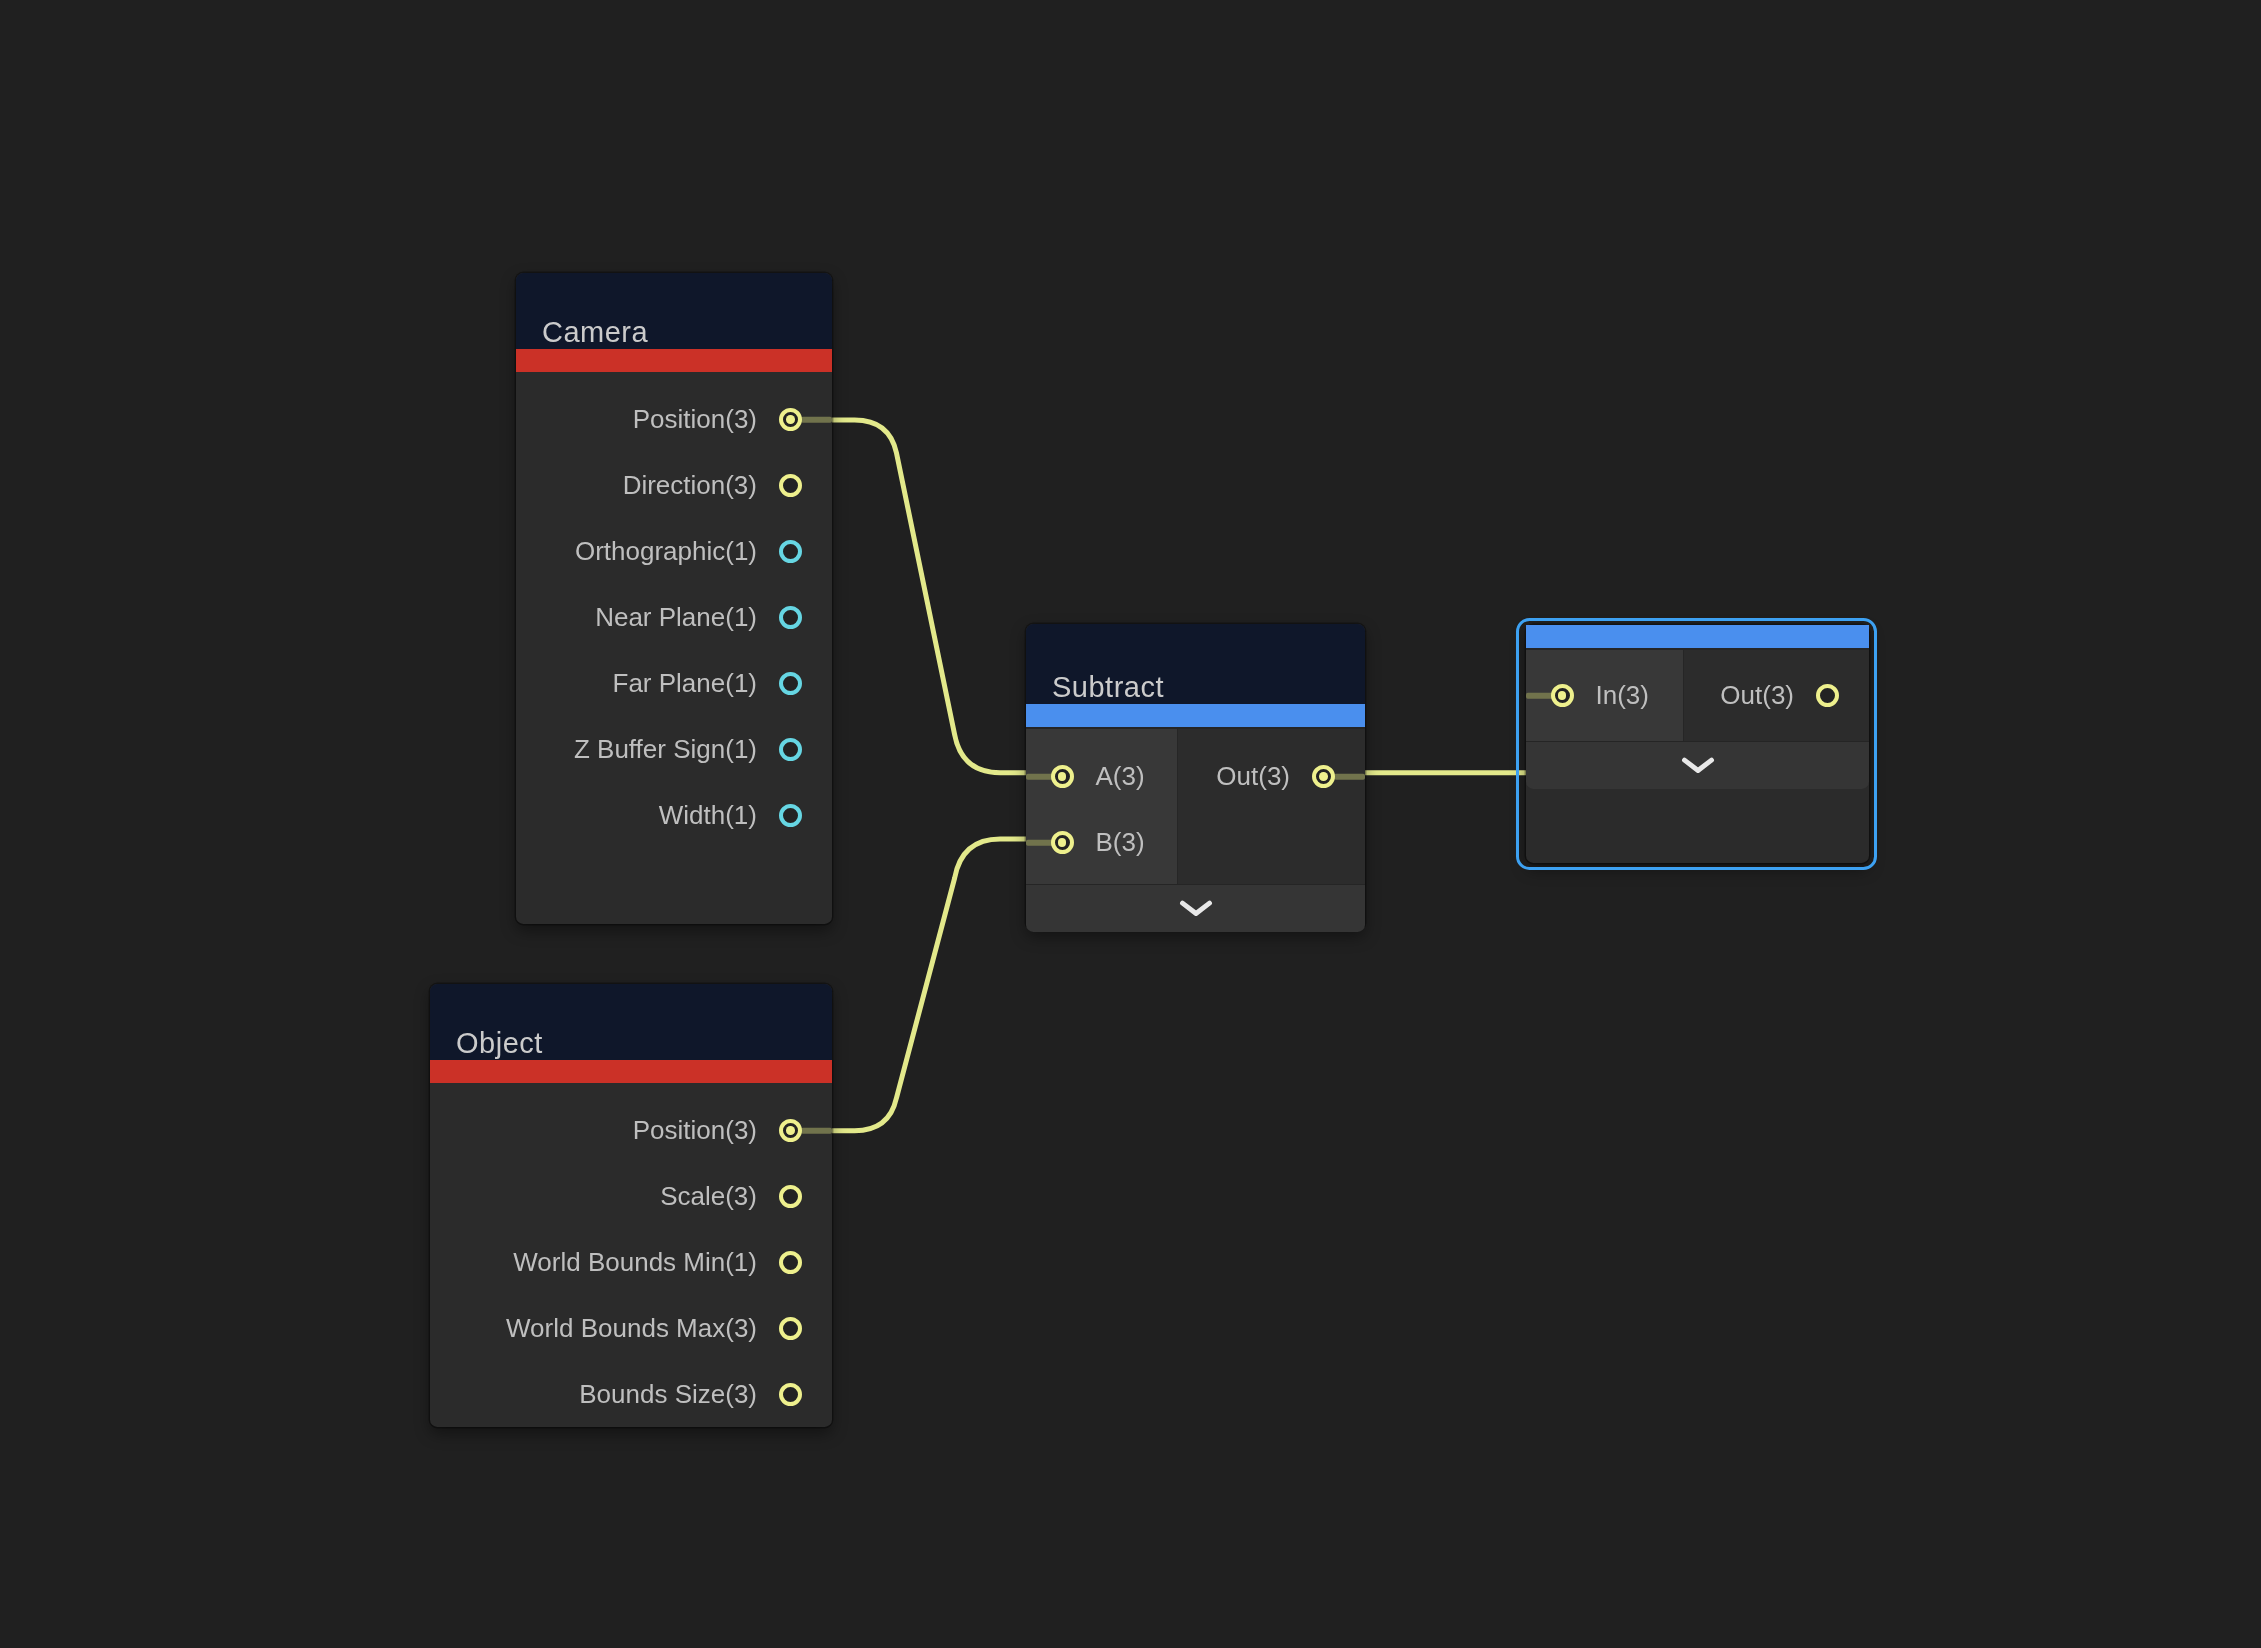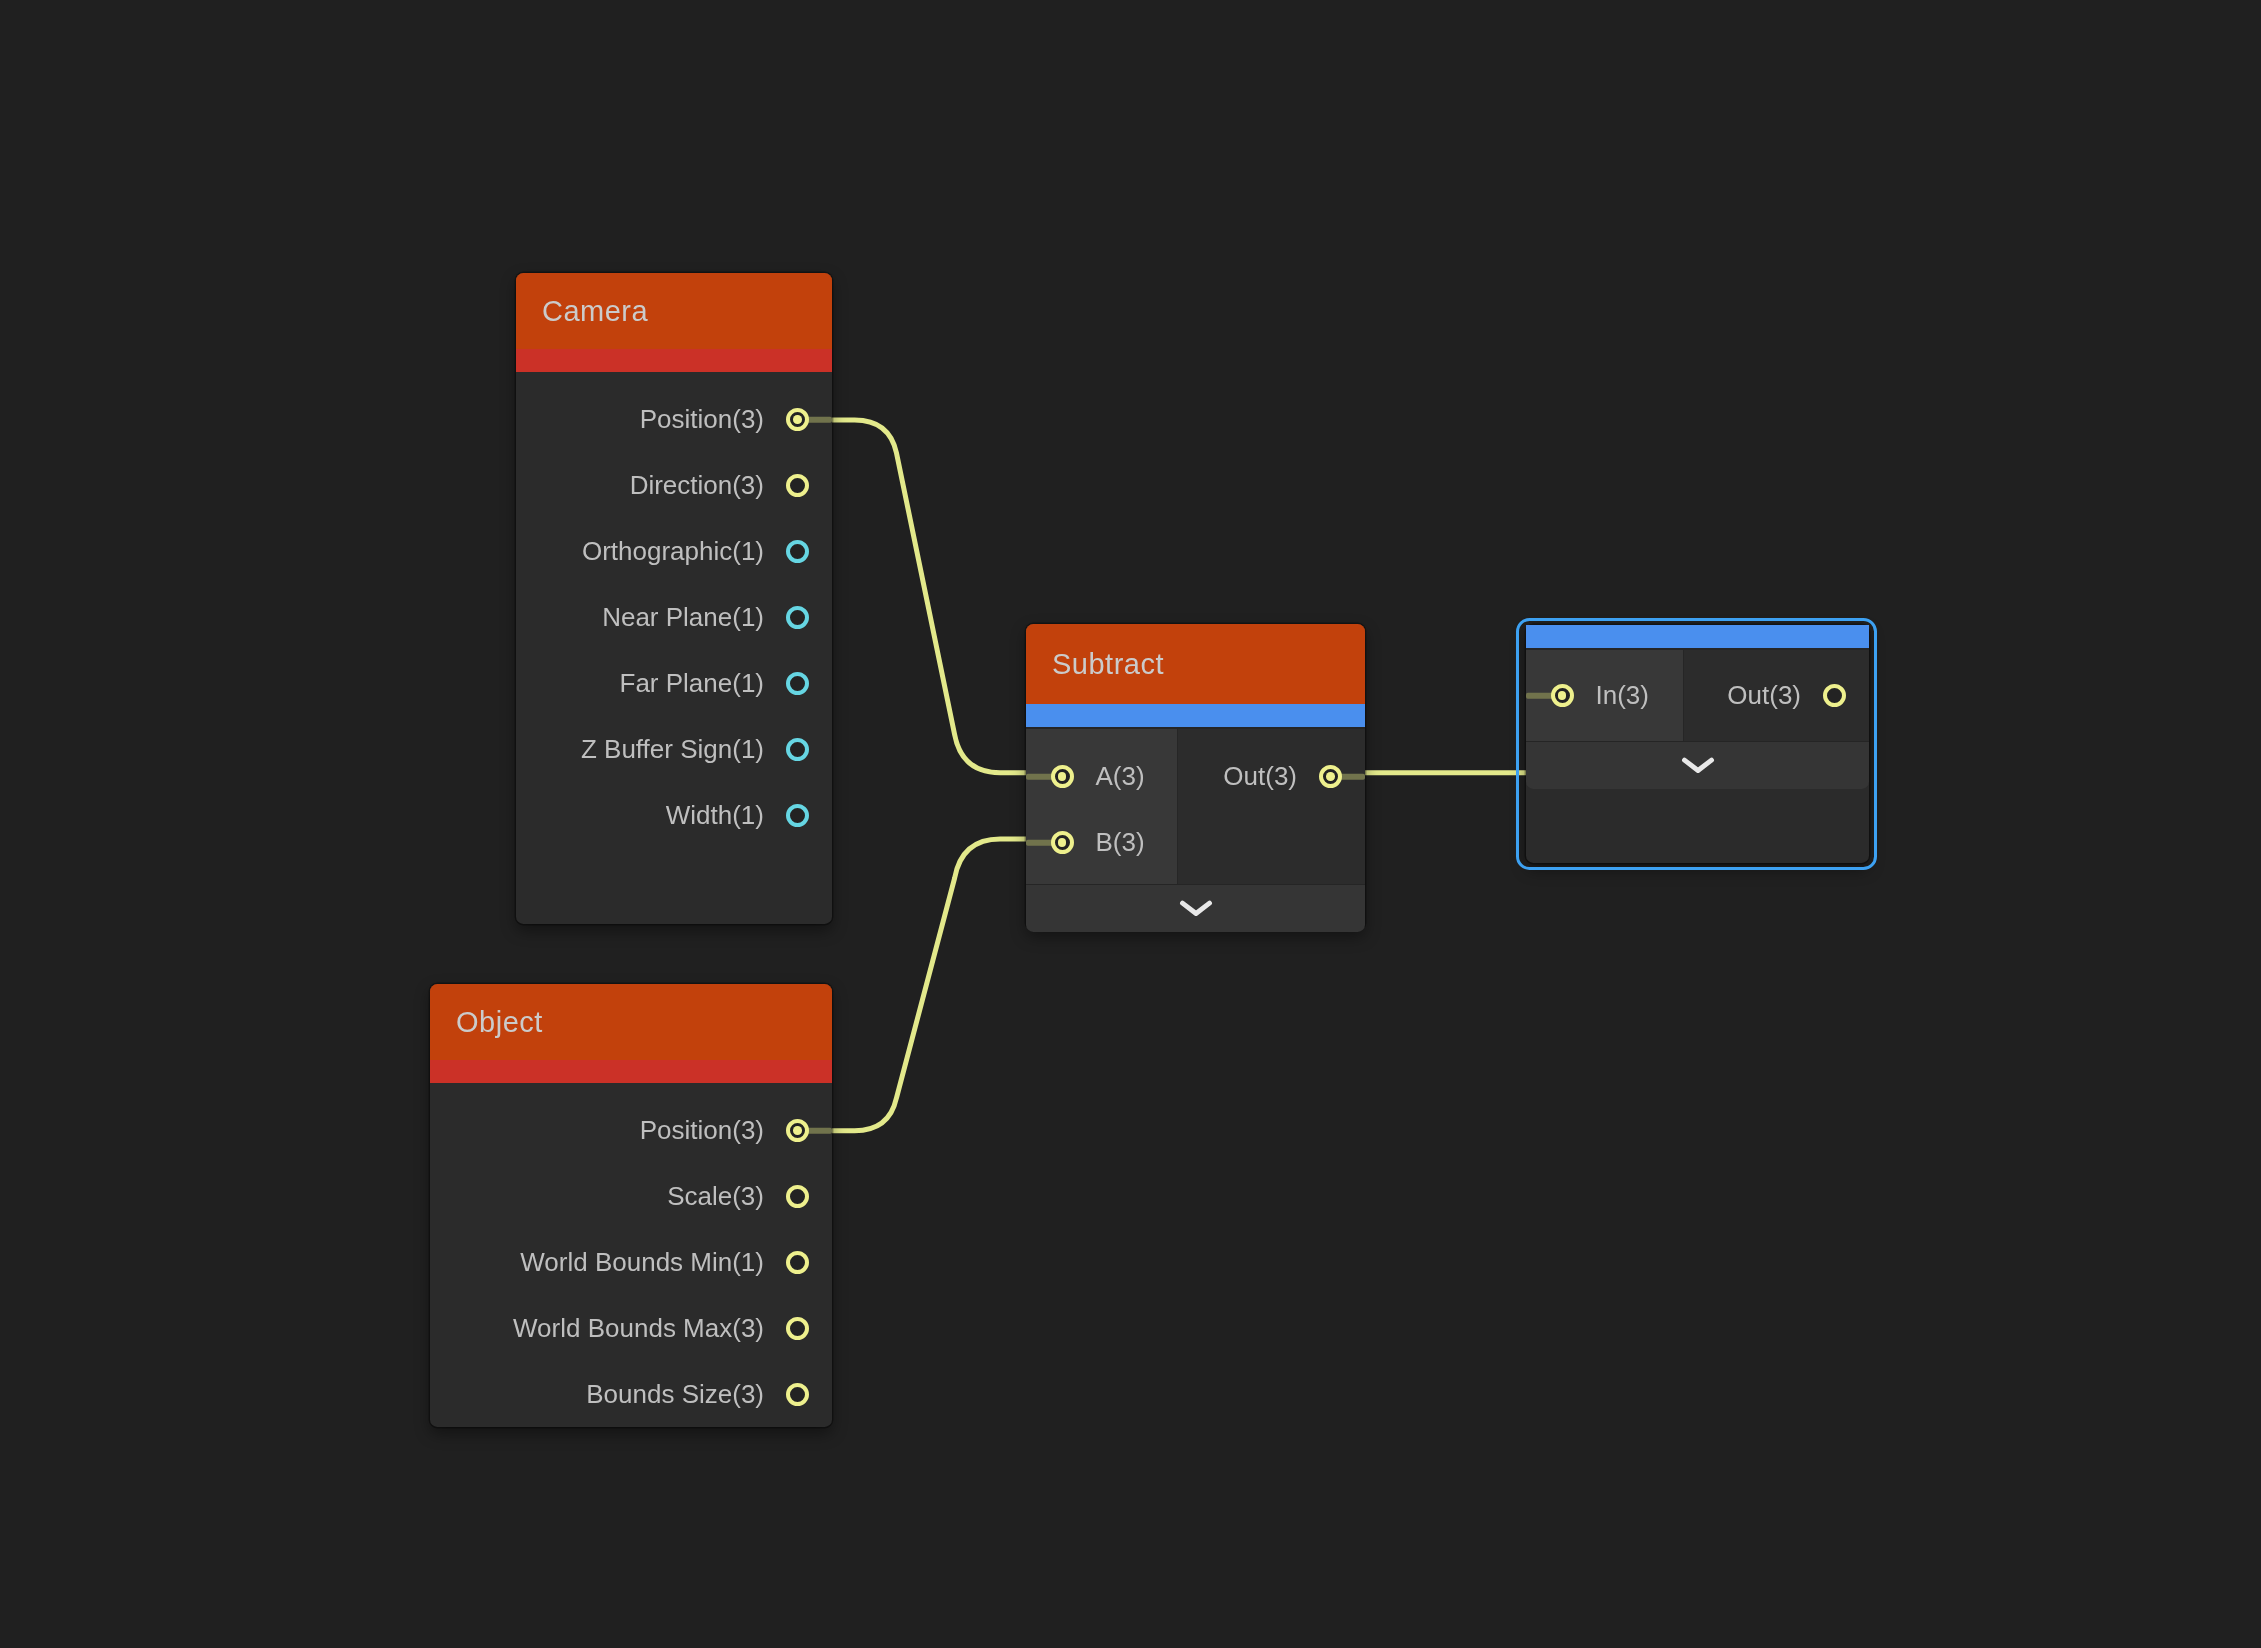--- a/index.html
+++ b/index.html
@@ -44,24 +44,24 @@
   .node {
     position: absolute;
     background: #2b2b2b;
     border-radius: 7.3px;
     box-shadow: 0 0 0 1.4px rgba(0,0,0,0.35), 0 6.4px 14.5px rgba(0,0,0,0.40);
     z-index: 2;
     color: #bfbfbf;
   }
   .node-header {
     height: 76px;
-    background: #c2410c;
+    background: #0f172a;
     border-radius: 7.3px 7.3px 0 0;
     display: flex;
-    align-items: center;
+    align-items: flex-end;
     padding-left: 26px;
     box-sizing: border-box;
   }
   .node-header.tall { height: 80px; }
   .node-title {
     font-size: 29px;
     color: #cbcbcb;
     letter-spacing: 0.5px;
   }
   .accent-bar { height: 23px; }
@@ -71,21 +71,21 @@
   
   .port-list { padding-top: 14.5px; padding-bottom: 5.5px; }
   .port-row {
     position: relative;
     height: 66px;
     display: flex;
     align-items: center;
     font-size: 26px;
     color: #bfbfbf;
   }
-  .port-row.out { justify-content: flex-end; padding-right: 23px; }
+  .port-row.out { justify-content: flex-end; padding-right: 30px; }
   .port-row.in  { justify-content: flex-start; padding-left: 24.5px; }
   .port-row.out .port-label { margin-right: 22px; }
   .port-row.in  .port-label { margin-left: 22px; }
   .port-label { white-space: nowrap; }
 
   .port {
     position: relative;
     width: 23px; height: 23px;
     box-sizing: border-box;
     border-radius: 50%;

